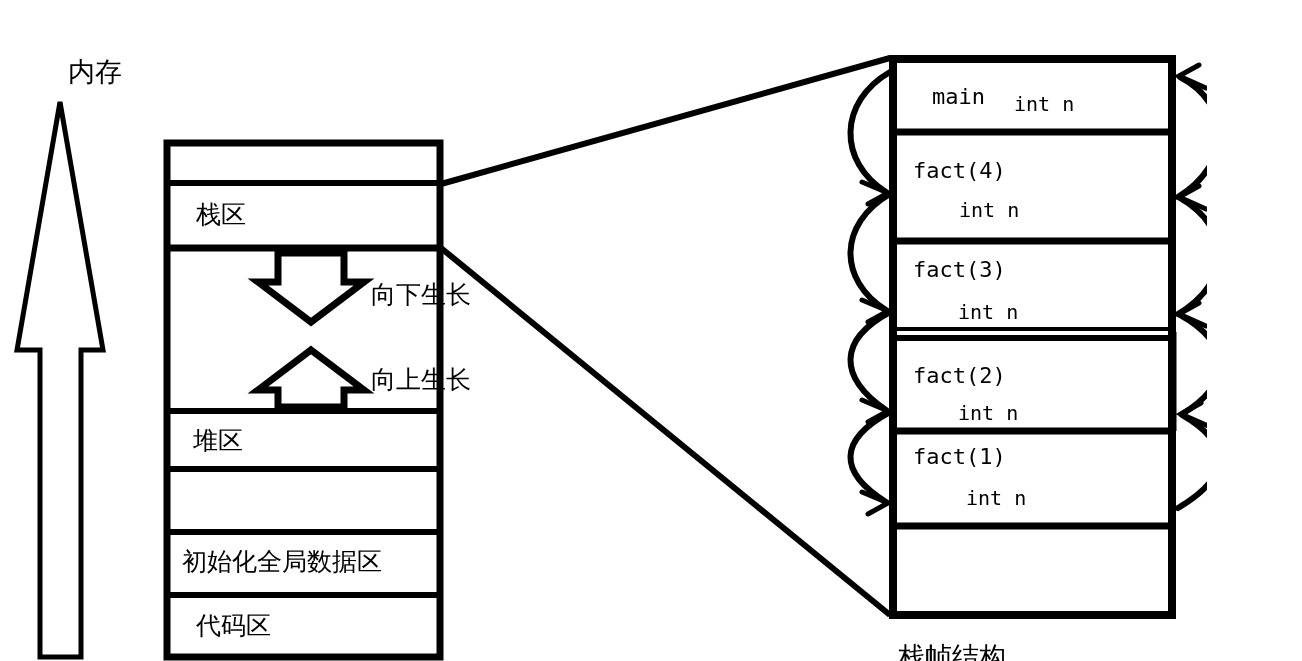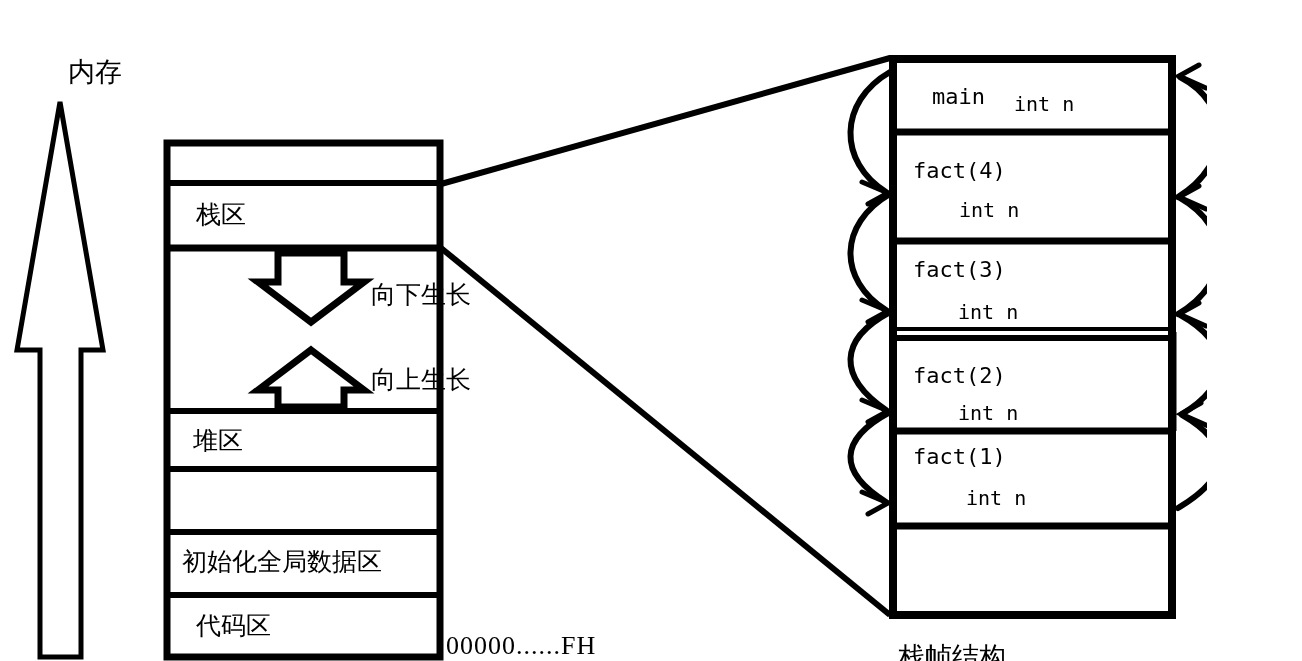--- a/index.html
+++ b/index.html
@@ -131,21 +131,20 @@
 
   <div class="lbl cn" style="left:371px; top:335px;">向上生长</div>
 
   <div class="lbl cn" style="left:193px; top:396px;">堆区</div>
 
 
   <div class="lbl cn" style="left:182px; top:517px;">初始化全局数据区</div>
 
   <div class="lbl cn" style="left:196px; top:581px;">代码区</div>
 
-  <div class="lbl serif-addr" style="left:446px; top:601px;">00000......FH</div>
 
   <div class="lbl mono" style="left:932px; top:54px;">main</div>
   <div class="lbl mono-sm" style="left:1014px; top:62px;">int n</div>
 
   <div class="lbl mono" style="left:913px; top:128px;">fact(4)</div>
   <div class="lbl mono-sm" style="left:959px; top:168px;">int n</div>
 
   <div class="lbl mono" style="left:913px; top:227px;">fact(3)</div>
   <div class="lbl mono-sm" style="left:958px; top:270px;">int n</div>
 

